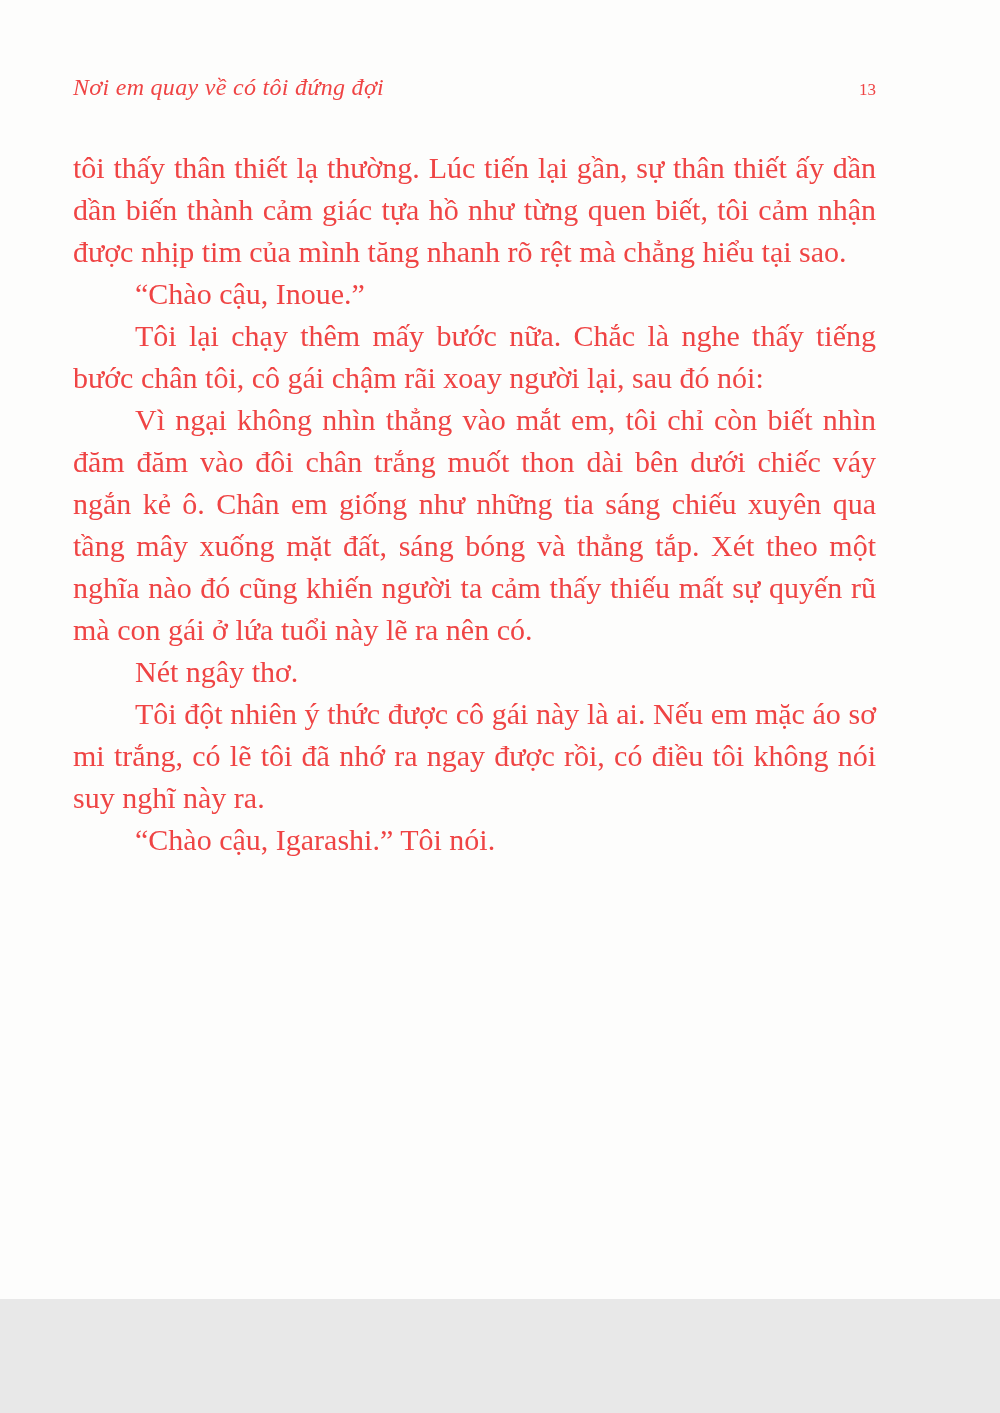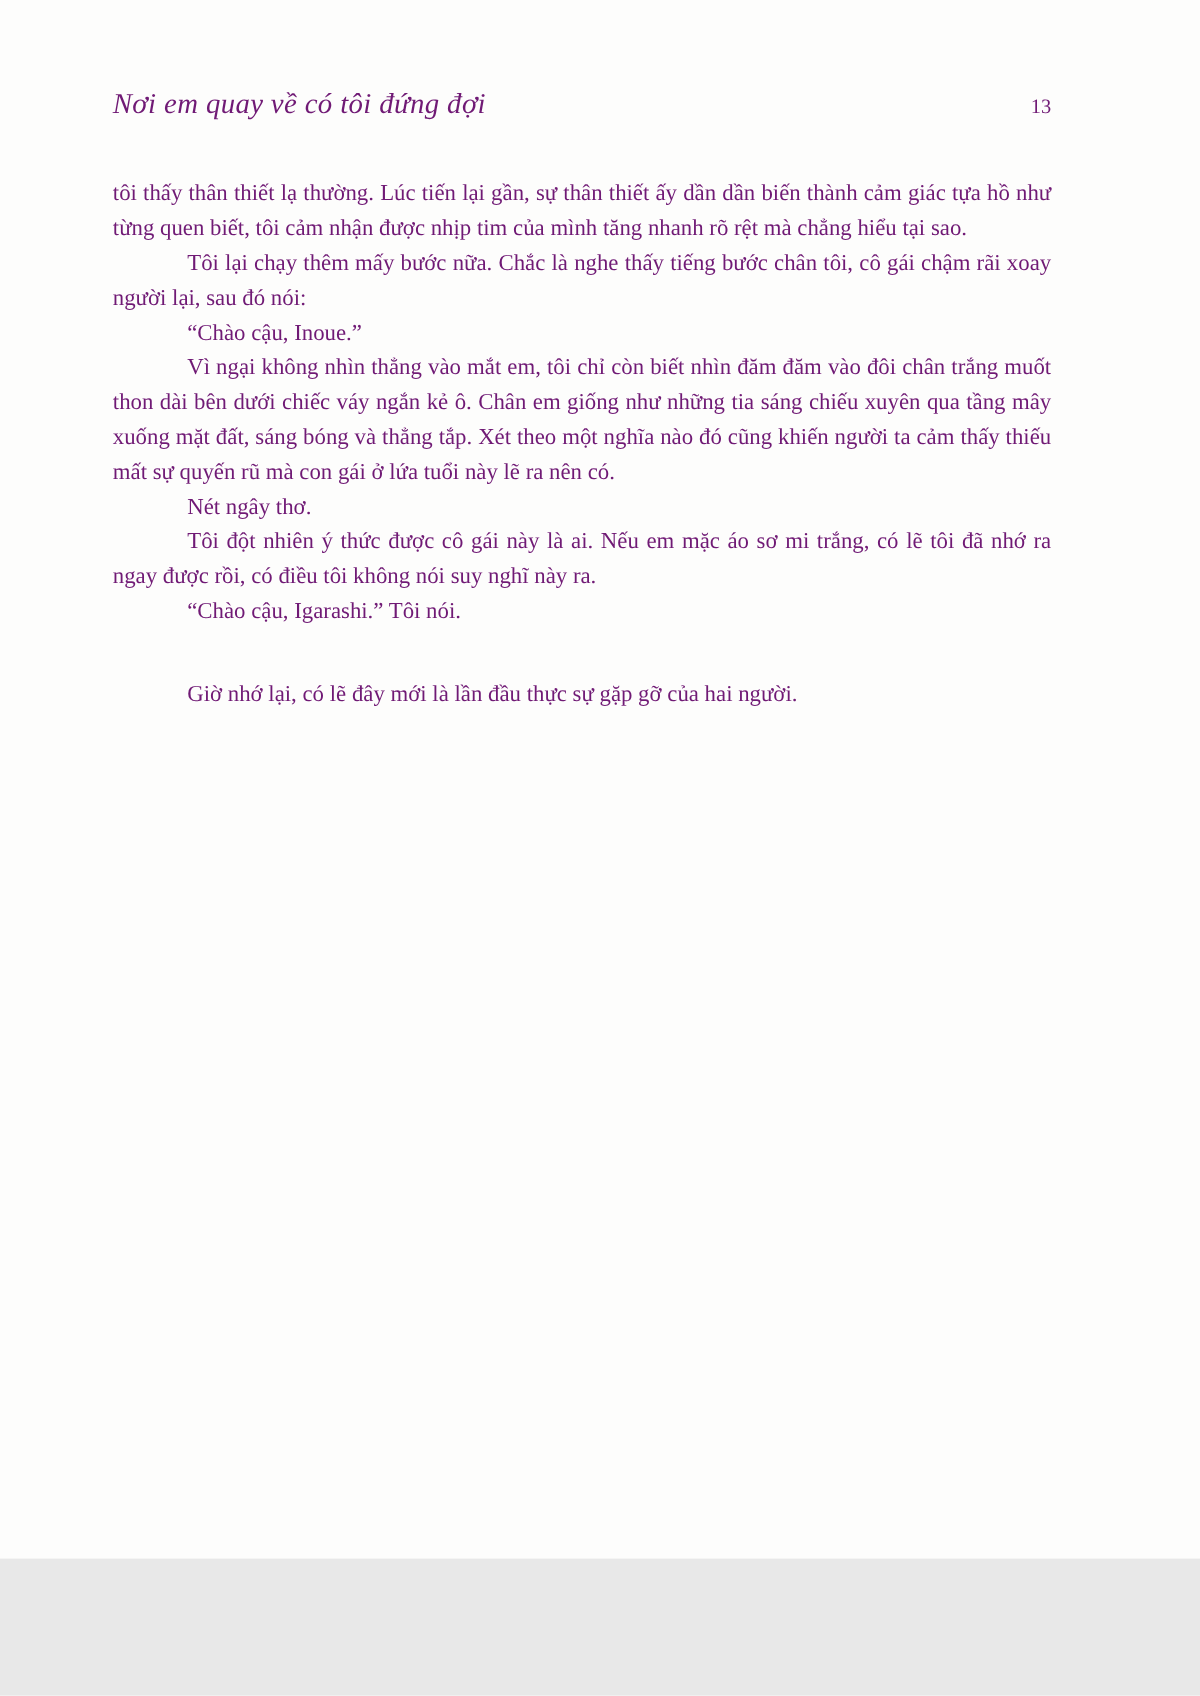--- a/index.html
+++ b/index.html
@@ -7,22 +7,22 @@
   html, body {
     background: #e8e8e8;
     font-family: "Liberation Serif", "DejaVu Serif", serif;
   }
 
   .book-page {
     position: relative;
     width: 1000px;
     height: 1299px;
     background: #fdfdfc;
-    color: #701a75;
-    padding: 74px 124px 40px 94px;
+    color: #ef4444;
+    padding: 74px 124px 40px 73px;
     overflow: hidden;
   }
 
   .page-header {
     display: flex;
     justify-content: space-between;
     align-items: baseline;
     margin-bottom: 46px;
   }
 
@@ -31,22 +31,22 @@
     font-size: 24px;
     letter-spacing: 0.3px;
   }
 
   .page-number {
     font-size: 17px;
     font-style: normal;
   }
 
   .body-text p {
-    font-size: 19px;
-    line-height: 29px;
+    font-size: 30px;
+    line-height: 42px;
     text-align: justify;
     text-justify: inter-word;
   }
 
   .body-text p.indent {
     text-indent: 62px;
   }
 
   .body-text p.section-break {
     margin-top: 40px;
@@ -57,22 +57,21 @@
 
 <div class="book-page">
 
   <div class="page-header">
     <span class="running-title">Nơi em quay về có tôi đứng đợi</span>
     <span class="page-number">13</span>
   </div>
 
   <div class="body-text">
     <p>tôi thấy thân thiết lạ thường. Lúc tiến lại gần, sự thân thiết ấy dần dần biến thành cảm giác tựa hồ như từng quen biết, tôi cảm nhận được nhịp tim của mình tăng nhanh rõ rệt mà chẳng hiểu tại sao.</p>
+    <p class="indent">“Chào cậu, Inoue.”</p>
     <p class="indent">Tôi lại chạy thêm mấy bước nữa. Chắc là nghe thấy tiếng bước chân tôi, cô gái chậm rãi xoay người lại, sau đó nói:</p>
-    <p class="indent">“Chào cậu, Inoue.”</p>
     <p class="indent">Vì ngại không nhìn thẳng vào mắt em, tôi chỉ còn biết nhìn đăm đăm vào đôi chân trắng muốt thon dài bên dưới chiếc váy ngắn kẻ ô. Chân em giống như những tia sáng chiếu xuyên qua tầng mây xuống mặt đất, sáng bóng và thẳng tắp. Xét theo một nghĩa nào đó cũng khiến người ta cảm thấy thiếu mất sự quyến rũ mà con gái ở lứa tuổi này lẽ ra nên có.</p>
     <p class="indent">Nét ngây thơ.</p>
     <p class="indent">Tôi đột nhiên ý thức được cô gái này là ai. Nếu em mặc áo sơ mi trắng, có lẽ tôi đã nhớ ra ngay được rồi, có điều tôi không nói suy nghĩ này ra.</p>
     <p class="indent">“Chào cậu, Igarashi.” Tôi nói.</p>
-    <p class="indent section-break">Giờ nhớ lại, có lẽ đây mới là lần đầu thực sự gặp gỡ của hai người.</p>
   </div>
 
 </div>
 
 </body></html>

